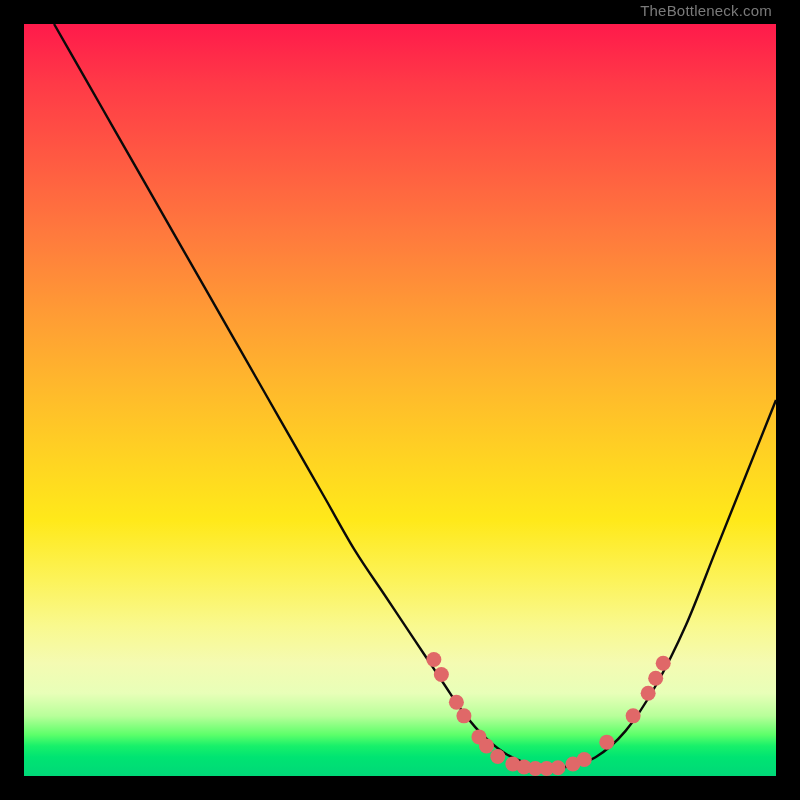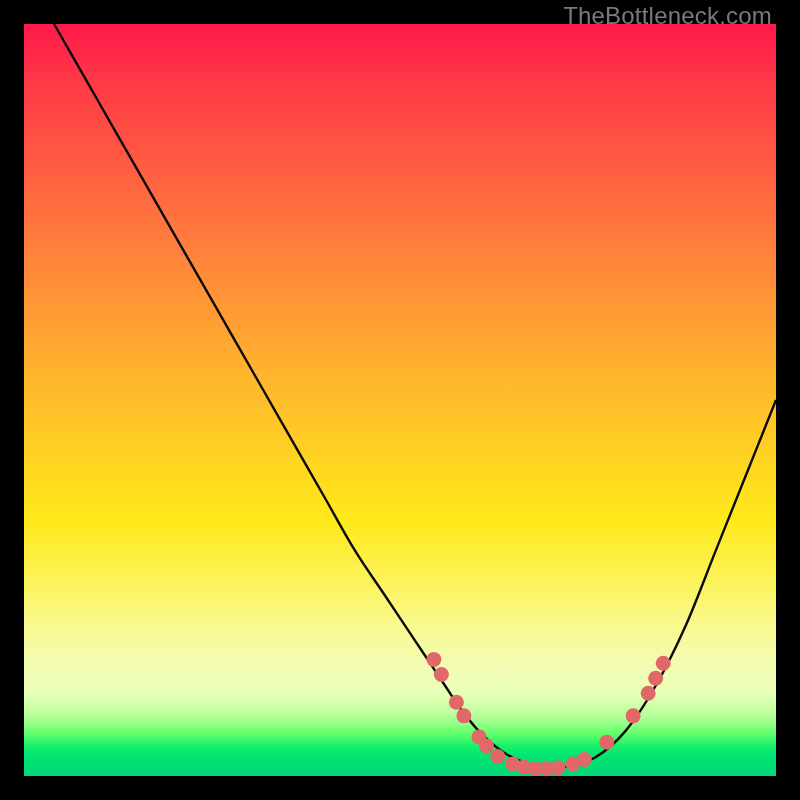--- a/index.html
+++ b/index.html
@@ -44,21 +44,21 @@
       #18f06a 96%,
       #00e472 97.5%,
       #00d878 100%
     );
   }
   .attribution {
     position: absolute;
     top: 2px;
     right: 28px;
     color: #7a7a7a;
-    font-size: 24px;
+    font-size: 15px;
     font-weight: 500;
     letter-spacing: 0.2px;
     user-select: none;
   }
   svg.curve {
     position: absolute;
     left: 24px;
     top: 24px;
     width: 752px;
     height: 752px;

